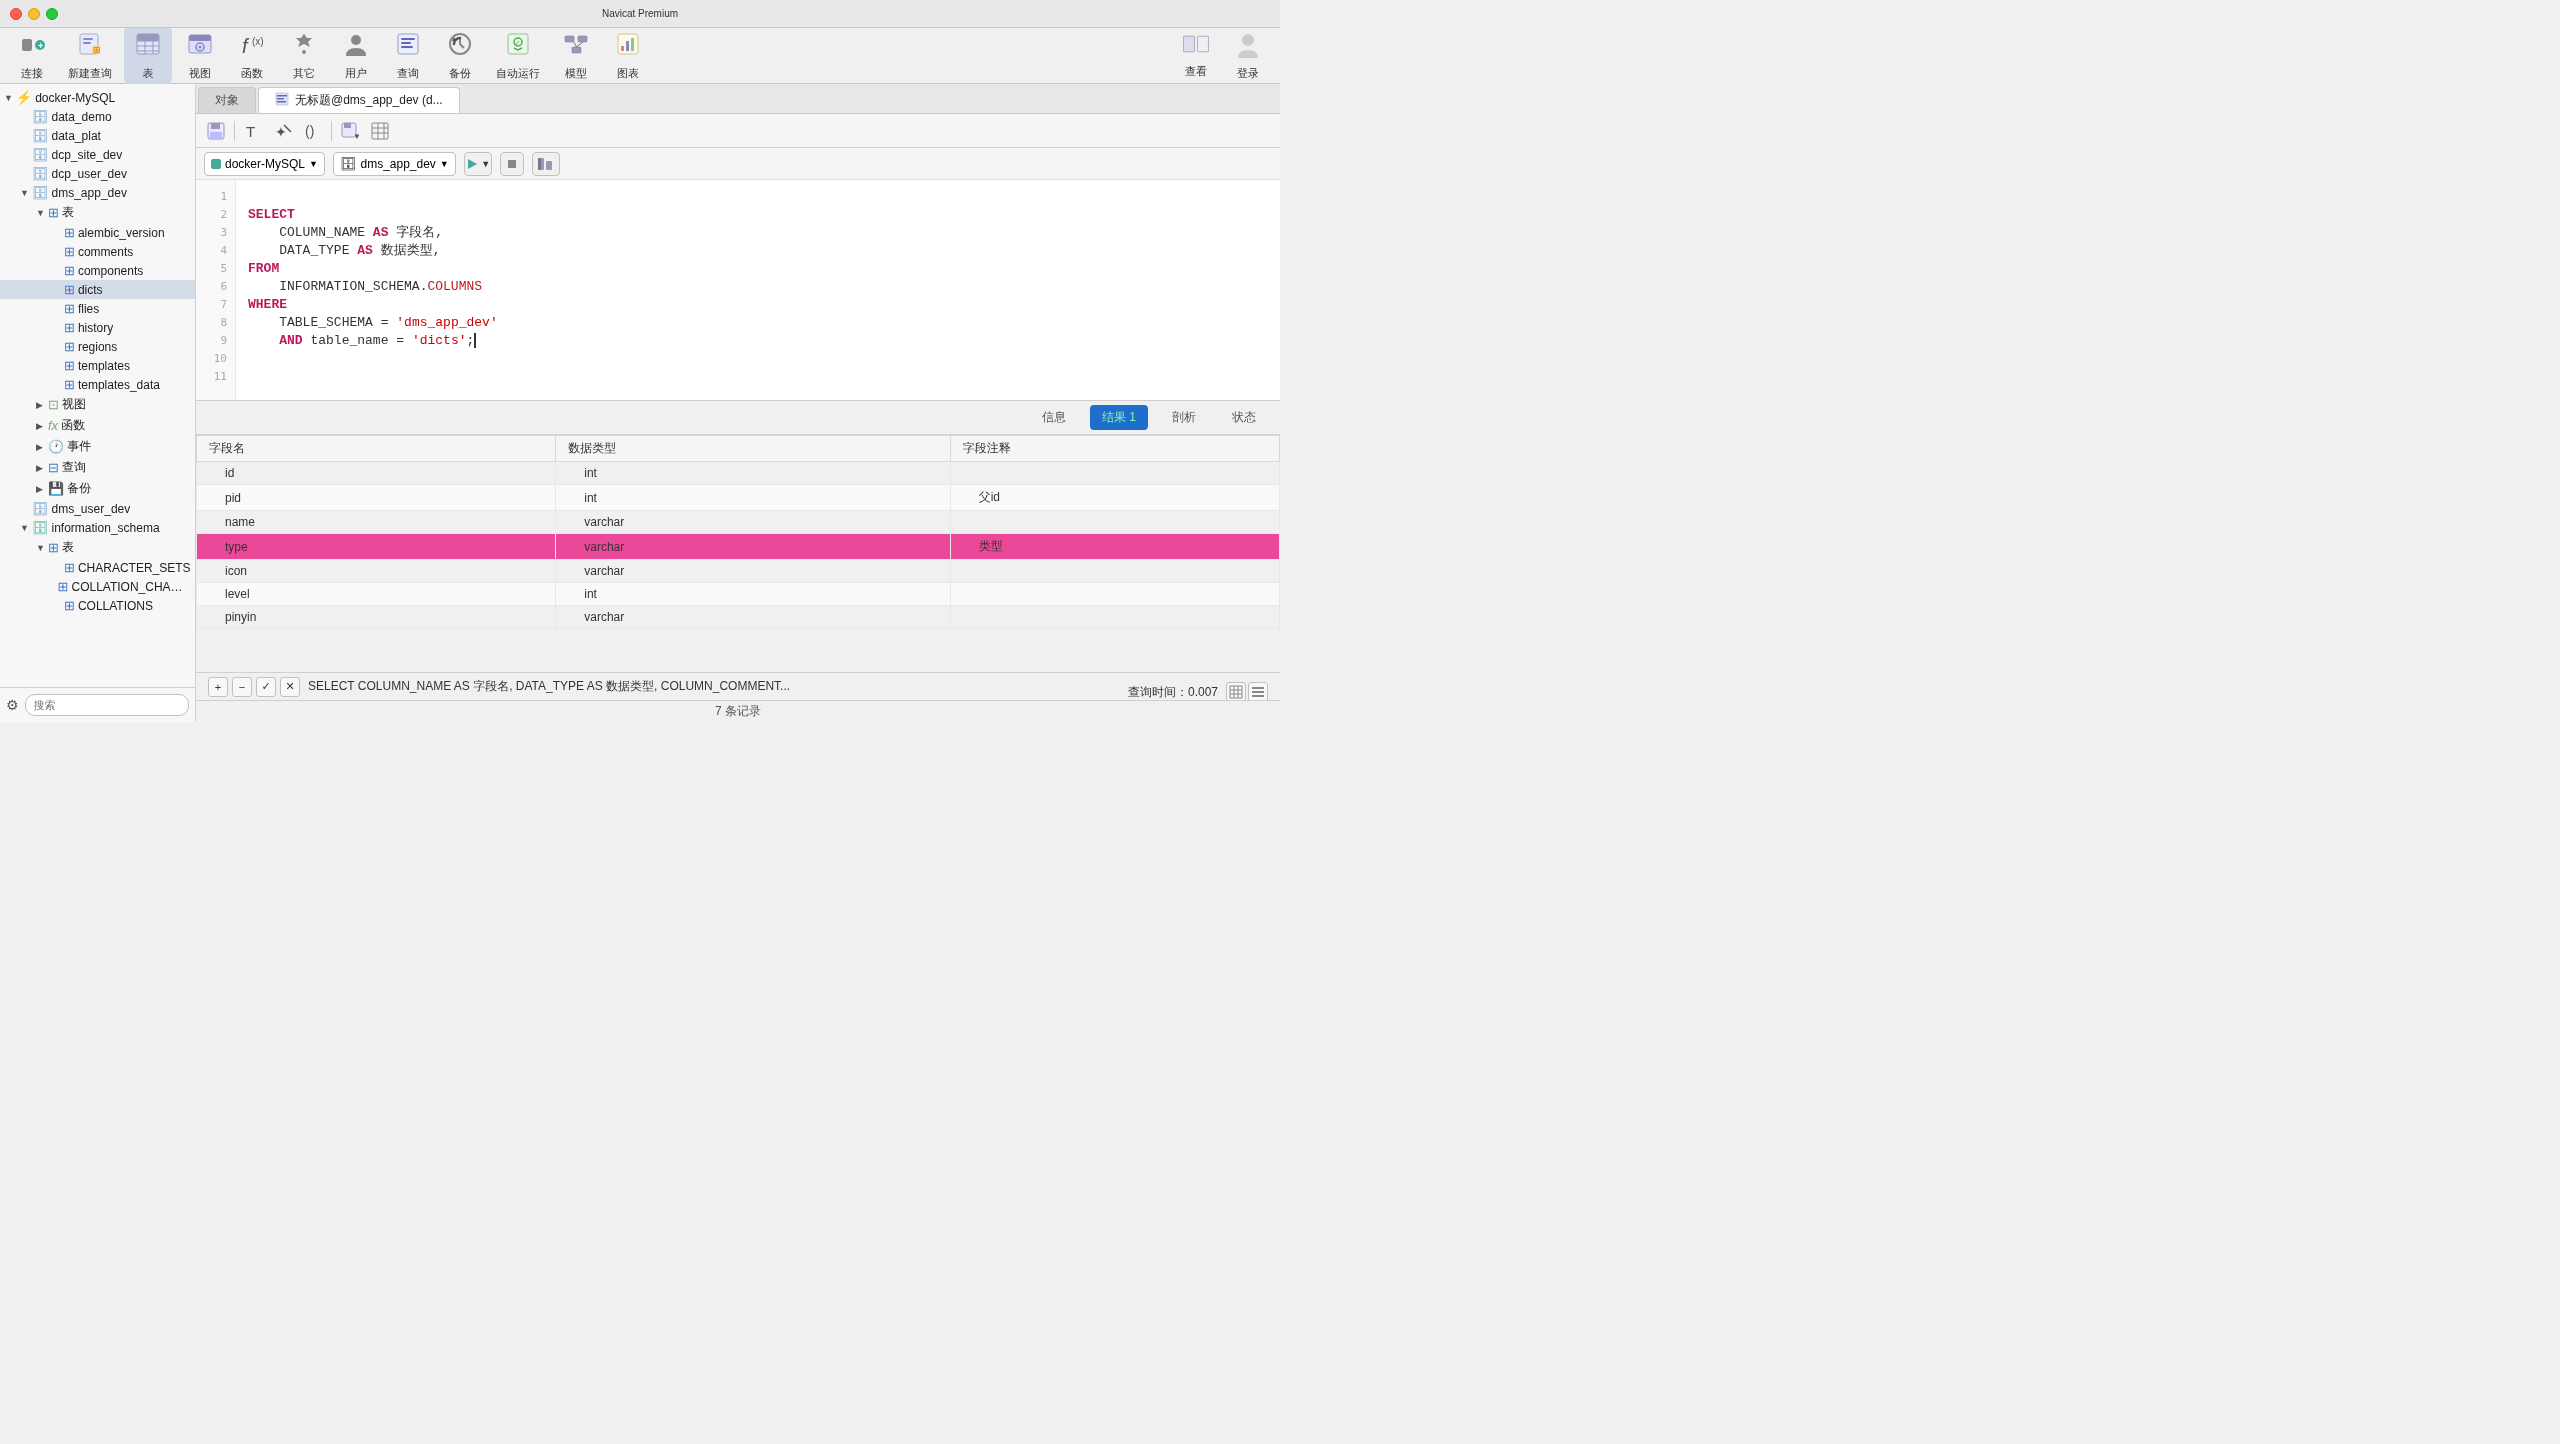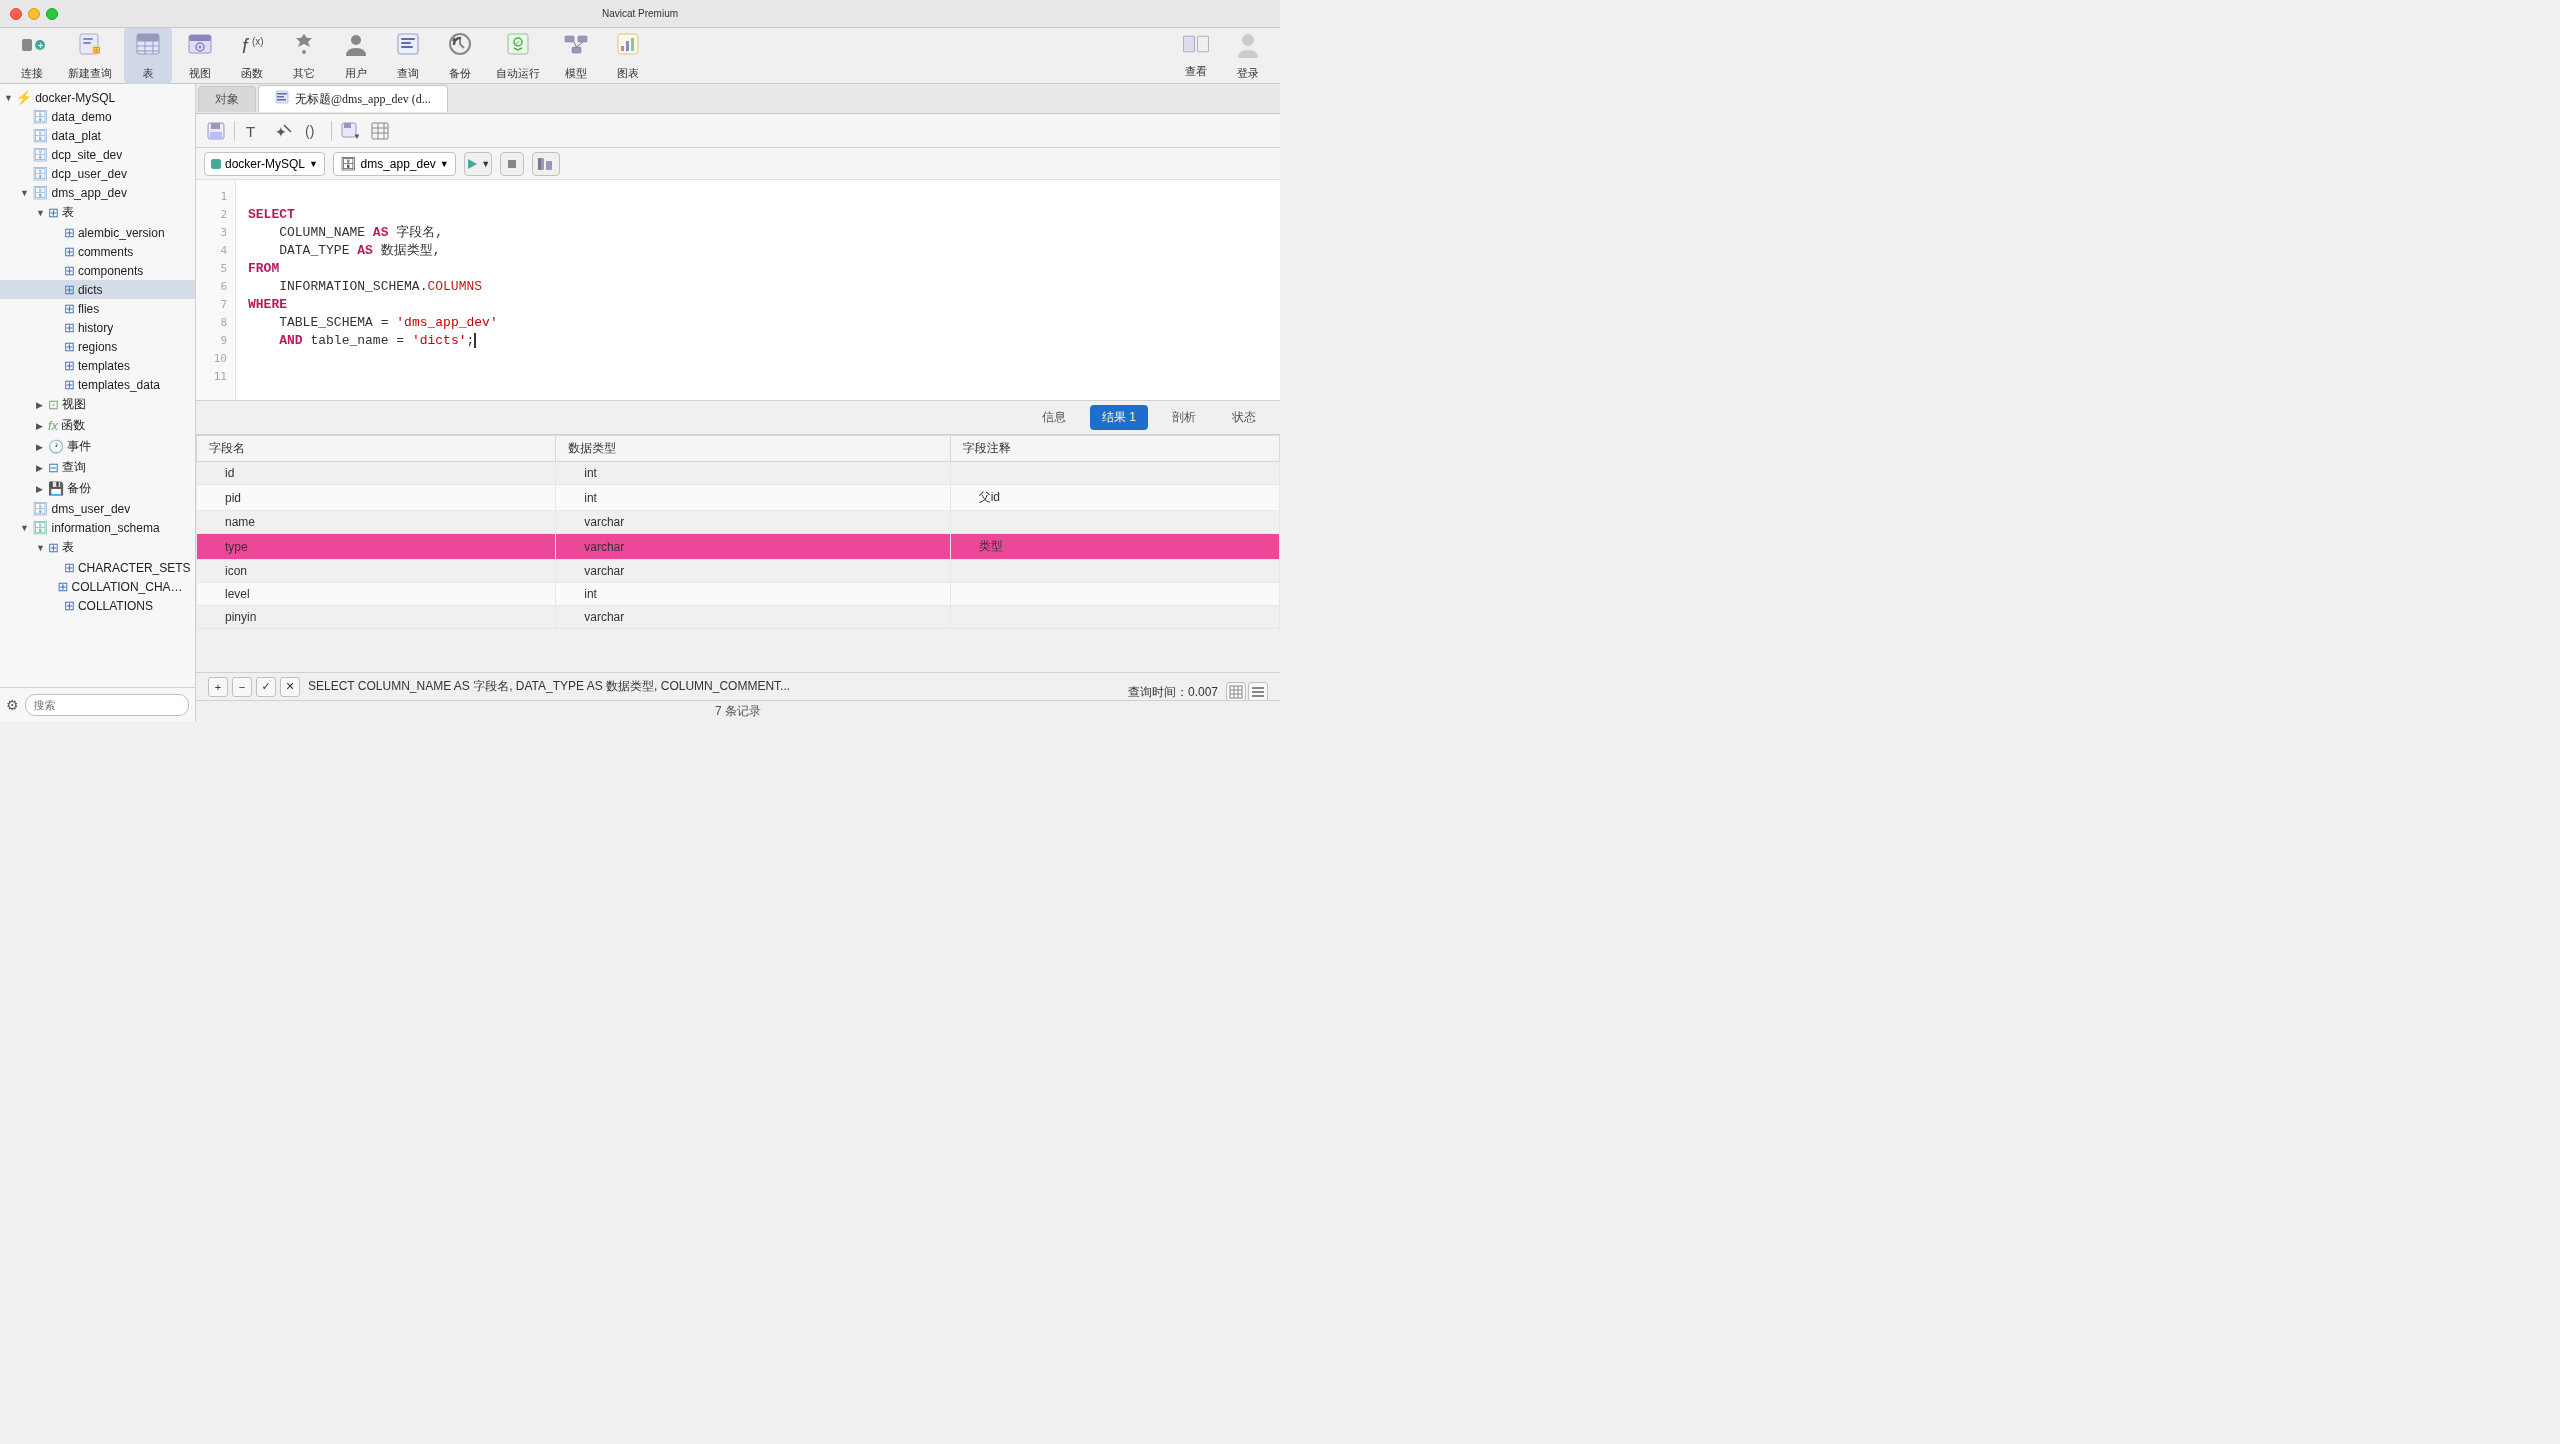--- a/index.html
+++ b/index.html
@@ -34,21 +34,21 @@
     .tree-item .icon { margin-right: 3px; font-size: 13px; }
     .tree-item .name { font-size: 12px; color: #222; overflow: hidden; text-overflow: ellipsis; }
     .sidebar-bottom { border-top: 1px solid #d0d0d0; padding: 6px; display: flex; align-items: center; gap: 6px; }
     .sidebar-bottom .settings-icon { font-size: 14px; color: #555; cursor: pointer; }
     .search-box { flex: 1; height: 22px; border: 1px solid #c0c0c0; border-radius: 10px; background: white; padding: 0 8px; font-size: 11px; outline: none; }
 
     
     .content { flex: 1; display: flex; flex-direction: column; overflow: hidden; }
 
     
-    .tabs { display: flex; background: #e8e8e8; border-bottom: 1px solid #c8c8c8; height: 30px; align-items: center; font-family: Liberation Serif, serif; }
+    .tabs { display: flex; background: #e8e8e8; border-bottom: 1px solid #c8c8c8; height: 30px; align-items: flex-end; }
     .tab { padding: 4px 16px; font-size: 12px; cursor: pointer; border: 1px solid #c8c8c8; border-bottom: none; border-radius: 4px 4px 0 0; margin-left: 2px; background: #d8d8d8; color: #555; display: flex; align-items: center; gap: 6px; }
     .tab.active { background: white; color: #222; }
     .tab-icon { font-size: 13px; }
 
     
     .editor-area { background: white; display: flex; flex-direction: column; border-bottom: 1px solid #d0d0d0; }
     .editor-toolbar { height: 34px; background: #f5f5f5; border-bottom: 1px solid #d0d0d0; display: flex; align-items: center; padding: 0 8px; gap: 6px; }
     .editor-toolbar-btn { width: 24px; height: 24px; display: flex; align-items: center; justify-content: center; cursor: pointer; color: #555; font-size: 14px; border-radius: 3px; }
     .editor-toolbar-divider { width: 1px; height: 20px; background: #c8c8c8; }
     .db-selector { height: 24px; border: 1px solid #c0c0c0; border-radius: 4px; background: white; padding: 0 6px; font-size: 12px; display: flex; align-items: center; gap: 4px; cursor: pointer; }
@@ -65,21 +65,21 @@
     .code-line { height: 18px; white-space: pre; }
     .kw { color: #be185d; font-weight: bold; }
     .str { color: #cc0000; }
     .col { color: #333; }
     .punct { color: #333; }
 
     
     .results-area { display: flex; flex-direction: column; flex: 1; overflow: hidden; }
     .results-tabs { height: 34px; background: #f0f0f0; border-bottom: 1px solid #d0d0d0; display: flex; align-items: center; padding: 0 12px; gap: 12px; justify-content: flex-end; }
     .result-tab-btn { padding: 4px 12px; font-size: 12px; cursor: pointer; color: #555; border-radius: 4px; }
-    .result-tab-btn.active { background: #1e6fcc; color: #fef9c3; border-radius: 4px; }
+    .result-tab-btn.active { background: #1e6fcc; color: #86efac; border-radius: 4px; }
 
     
     .data-table { flex: 1; overflow: auto; }
     table { width: 100%; border-collapse: collapse; font-size: 12px; }
     thead th { background: #f5f5f5; border: 1px solid #d8d8d8; padding: 4px 12px; text-align: left; font-weight: normal; color: #333; white-space: nowrap; }
     tbody td { border: 1px solid #e8e8e8; padding: 4px 28px; color: #333; }
     tbody tr:nth-child(even) { background: #fafafa; }
     tbody tr.selected { background: #ec4899; }
 
     

